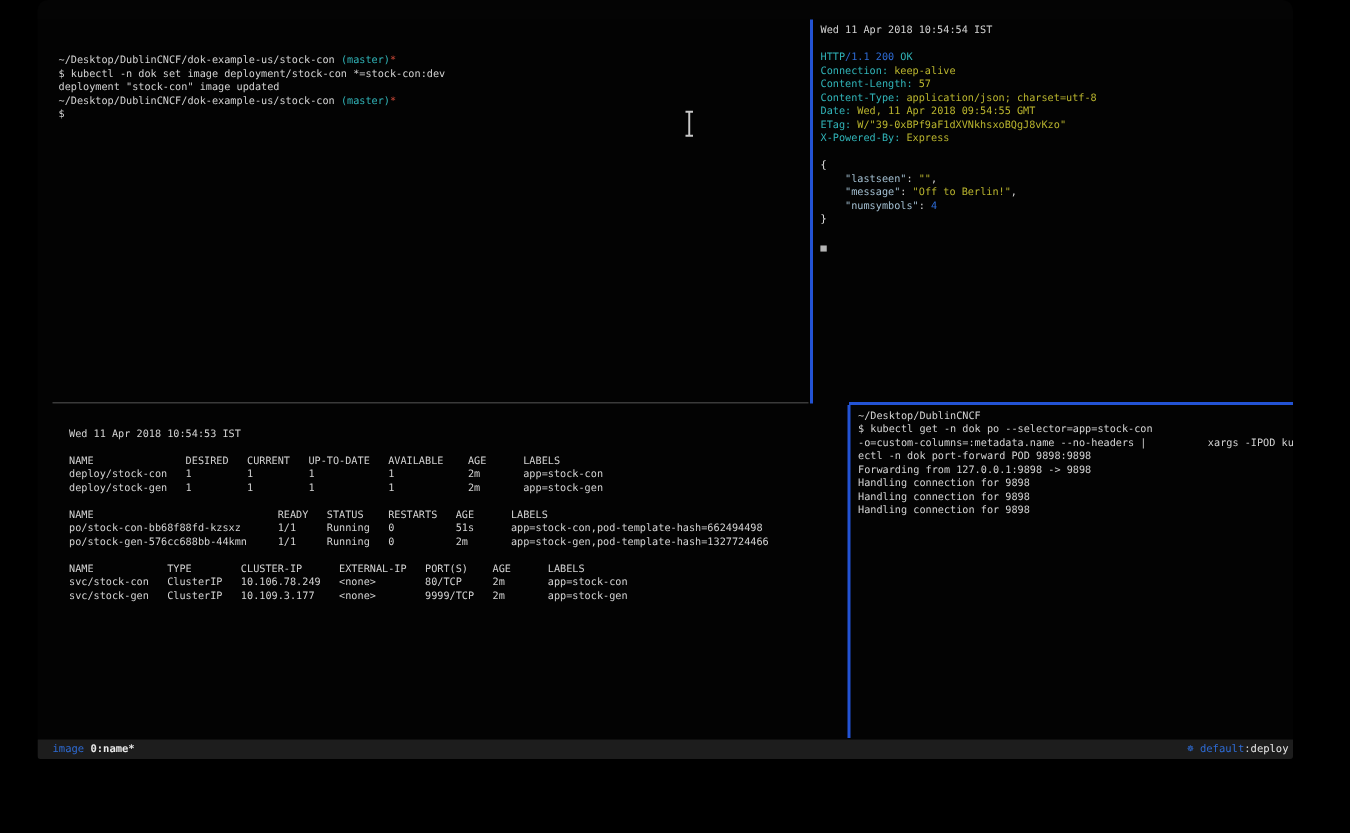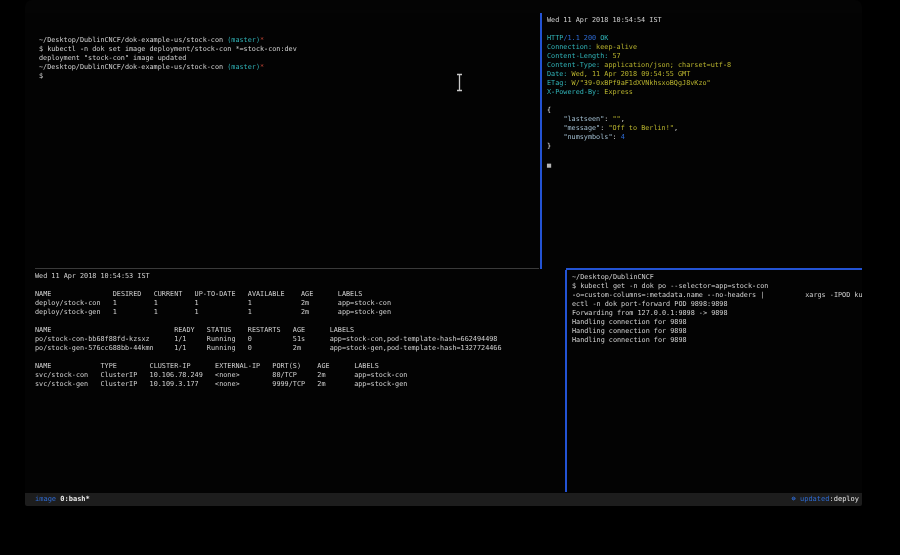--- a/index.html
+++ b/index.html
@@ -16,21 +16,21 @@
            font-size:9px; font-weight:bold; color:#cfcfcf; line-height:13px; }
 
   .term { position:absolute; left:0; top:13px; right:0; bottom:13px; background:#030303; }
 
   .pane { position:absolute; overflow:hidden; white-space:pre;
           font-size:6.8px; line-height:9px; color:var(--c-fg,#d2d2d2); }
   .tline { height:9px; }
 
   .pane-tl { left:4px; top:0; width:515px; height:255px; padding:3px 0 0 10px;margin-top:20px; }
   .pane-tr { left:517px; top:0; width:320px; height:326px; padding:3px 0 0 5px; }
-  .pane-bl { left:0; top:257px; width:538px; height:222px; padding:2px 0 0 10px; }
+  .pane-bl { left:11px; top:257px; width:538px; height:222px; padding:15px 0 0 10px; }
   .pane-br { left:542px; top:257px; width:295px; height:190px; padding:3px 0 0 5px; }
 
   .div-v-top    { position:absolute; left:515px; top:0;    width:2px;  height:256px; background:var(--c-border_blue,#2353d4); }
   .div-h-gray   { position:absolute; left:10px;  top:255px; width:504px; height:1px;  background:var(--c-border_gray,#3a3a3a); }
   .div-h-blue   { position:absolute; left:541px; top:255px; width:296px; height:2px;  background:var(--c-border_blue,#2353d4); }
   .div-v-bottom { position:absolute; left:540px; top:257px; width:2px;  height:222px; background:var(--c-border_blue,#2353d4); }
 
   .statusbar { position:absolute; left:0; right:0; bottom:0; height:13px;
                background:var(--c-status_bg,#1d1d1d); display:flex;
                justify-content:space-between; align-items:center;
@@ -62,21 +62,21 @@
     <div class="pane pane-bl"><div class="tline"><span class="c-fg">Wed 11 Apr 2018 10:54:53 IST</span></div><div class="tline"><span class="c-fg"></span></div><div class="tline"><span class="c-fg">NAME               DESIRED   CURRENT   UP-TO-DATE   AVAILABLE    AGE      LABELS</span></div><div class="tline"><span class="c-fg">deploy/stock-con   1         1         1            1            2m       app=stock-con</span></div><div class="tline"><span class="c-fg">deploy/stock-gen   1         1         1            1            2m       app=stock-gen</span></div><div class="tline"><span class="c-fg"></span></div><div class="tline"><span class="c-fg">NAME                              READY   STATUS    RESTARTS   AGE      LABELS</span></div><div class="tline"><span class="c-fg">po/stock-con-bb68f88fd-kzsxz      1/1     Running   0          51s      app=stock-con,pod-template-hash=662494498</span></div><div class="tline"><span class="c-fg">po/stock-gen-576cc688bb-44kmn     1/1     Running   0          2m       app=stock-gen,pod-template-hash=1327724466</span></div><div class="tline"><span class="c-fg"></span></div><div class="tline"><span class="c-fg">NAME            TYPE        CLUSTER-IP      EXTERNAL-IP   PORT(S)    AGE      LABELS</span></div><div class="tline"><span class="c-fg">svc/stock-con   ClusterIP   10.106.78.249   &lt;none&gt;        80/TCP     2m       app=stock-con</span></div><div class="tline"><span class="c-fg">svc/stock-gen   ClusterIP   10.109.3.177    &lt;none&gt;        9999/TCP   2m       app=stock-gen</span></div></div>
     <div class="pane pane-br"><div class="tline"><span class="c-fg">~/Desktop/DublinCNCF</span></div><div class="tline"><span class="c-fg">$ kubectl get -n dok po --selector=app=stock-con</span></div><div class="tline"><span class="c-fg">-o=custom-columns=:metadata.name --no-headers |          xargs -IPOD kub</span></div><div class="tline"><span class="c-fg">ectl -n dok port-forward POD 9898:9898</span></div><div class="tline"><span class="c-fg">Forwarding from 127.0.0.1:9898 -&gt; 9898</span></div><div class="tline"><span class="c-fg">Handling connection for 9898</span></div><div class="tline"><span class="c-fg">Handling connection for 9898</span></div><div class="tline"><span class="c-fg">Handling connection for 9898</span></div></div>
 
     <div class="div-v-top"></div>
     <div class="div-h-gray"></div>
     <div class="div-h-blue"></div>
     <div class="div-v-bottom"></div>
   </div>
 
   <div class="statusbar">
-    <span><div class="tline"><span class="c-blue">image</span><span class="c-fg"> </span><span class="c-whitebold">0:bash*</span></div></span>
-    <span><div class="tline"><span class="c-blue">☸ </span><span class="c-blue">updated</span><span class="c-fg">:</span><span class="c-white">deploy</span></div></span>
+    <span><div class="tline"><span class="c-blue">image</span><span class="c-fg"> </span><span class="c-whitebold">0:name*</span></div></span>
+    <span><div class="tline"><span class="c-blue">☸ </span><span class="c-blue">default</span><span class="c-fg">:</span><span class="c-white">deploy</span></div></span>
   </div>
 
   <svg class="ibeam" width="9" height="19" viewBox="0 0 9 19">
     <path d="M2 1.5 H7 M4.5 1.5 V17.5 M2 17.5 H7" stroke="#c9c9c9" stroke-width="1.3" fill="none"></path>
   </svg>
 
 </div>
 
 </body></html>

